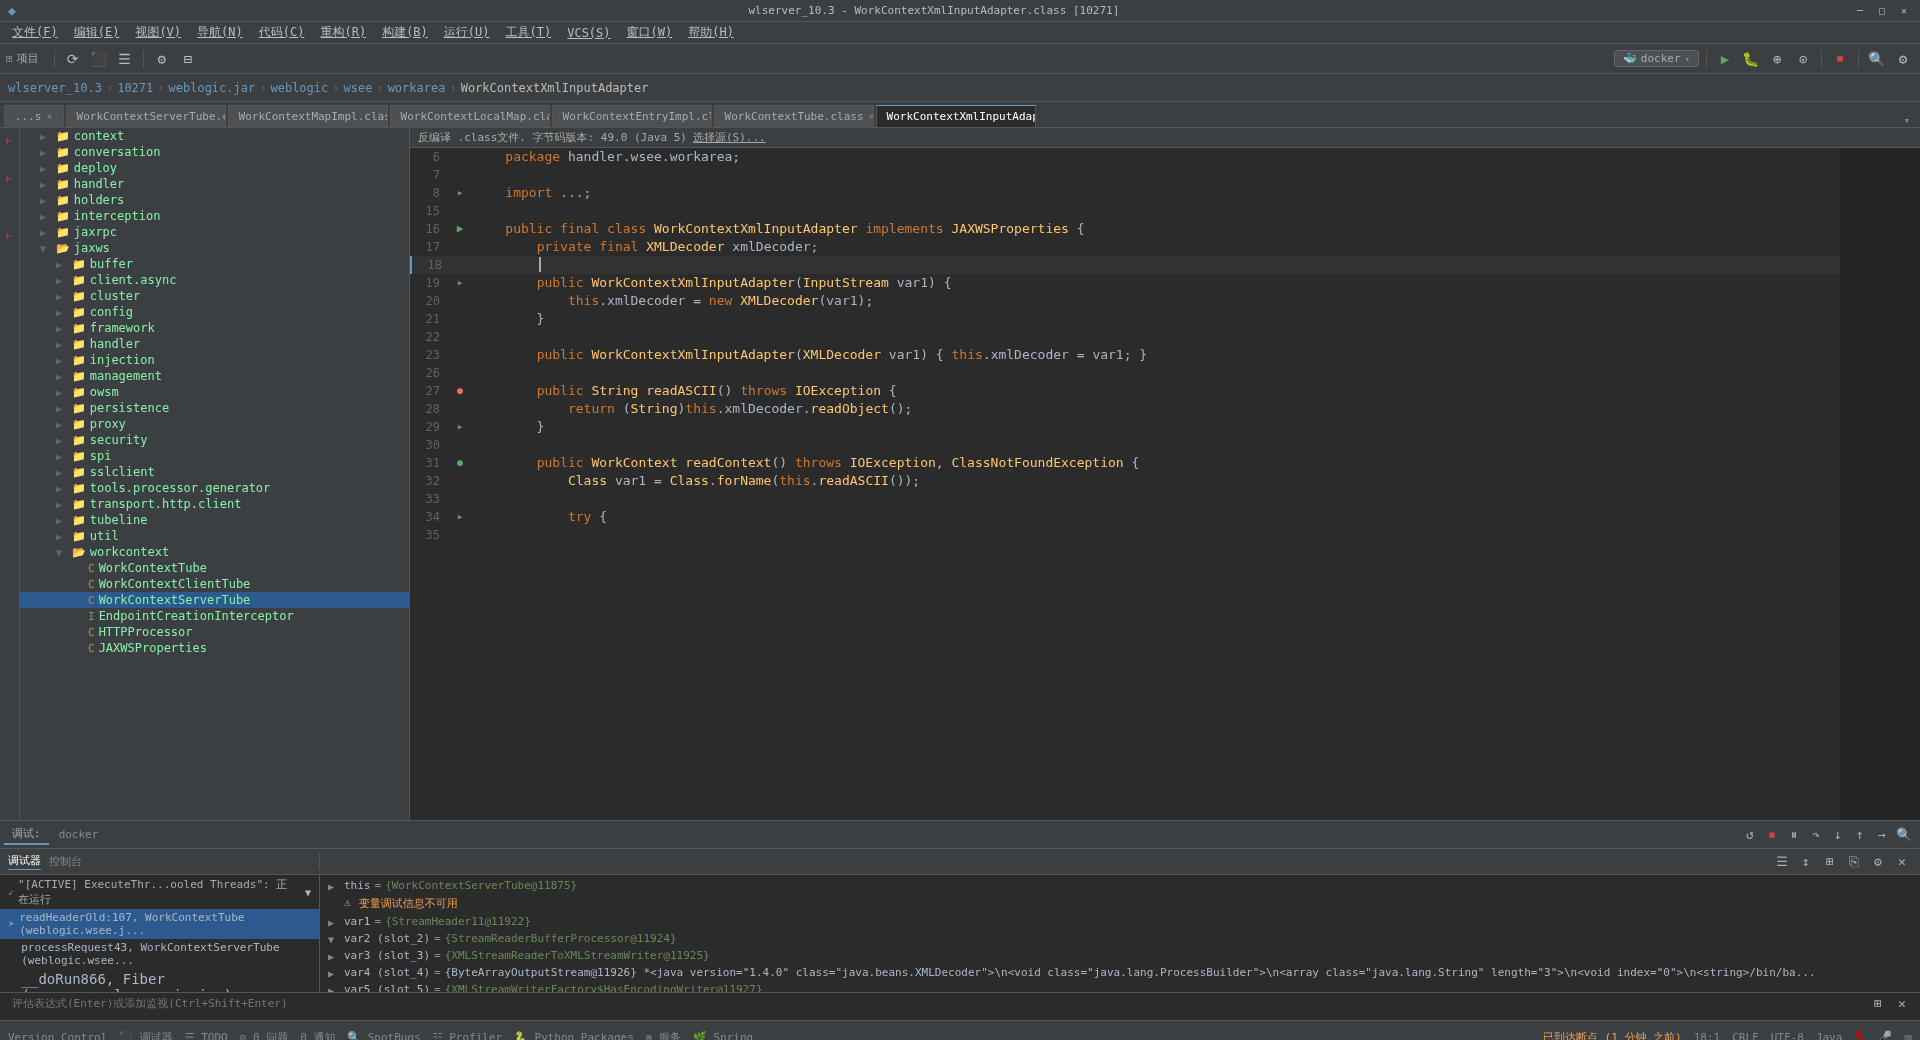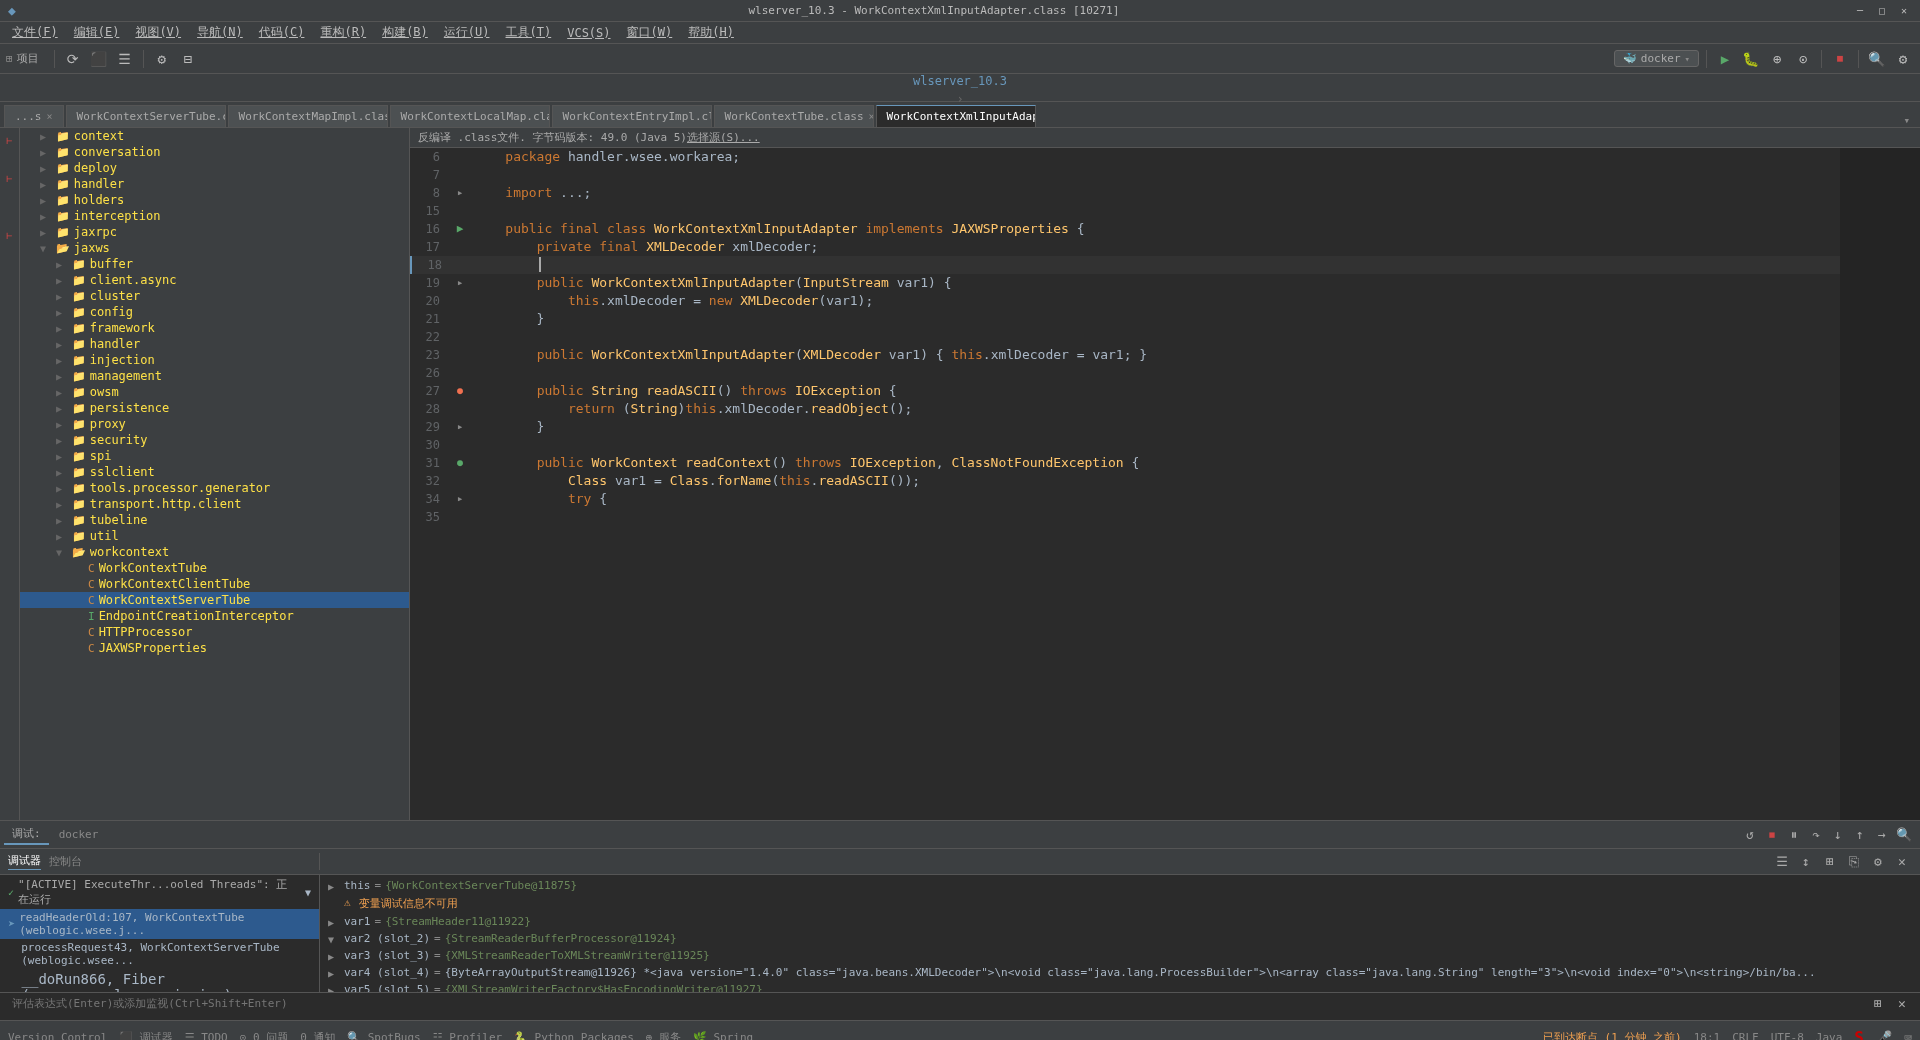--- a/index.html
+++ b/index.html
@@ -58,21 +58,20 @@
     
     .nav-bar {
       height: 28px;
       background: #3c3f41;
       display: flex;
       align-items: center;
       padding: 0 8px;
       border-bottom: 1px solid #555;
       font-size: 12px;
       gap: 4px;
-      flex-direction: column;
     }
     .nav-item { color: #6897bb; cursor: pointer; }
     .nav-separator { color: #666; }
     .nav-current { color: #bbbbbb; }
 
     
     .tabs-bar {
       height: 26px;
       background: #3c3f41;
       display: flex;
@@ -120,21 +119,21 @@
     .tree-item {
       display: flex;
       align-items: center;
       padding: 1px 0;
       cursor: pointer;
       padding-left: 4px;
     }
     .tree-item.selected { background: #2d5a8e; }
     .tree-item .arrow { width: 16px; color: #666; font-size: 10px; flex-shrink: 0; }
     .tree-item .icon { margin-right: 4px; font-size: 11px; }
-    .tree-item .label { color: #fde047; white-space: nowrap; overflow: hidden; text-overflow: ellipsis; }
+    .tree-item .label { color: #86efac; white-space: nowrap; overflow: hidden; text-overflow: ellipsis; }
     .tree-folder-icon { color: #8888cc; }
 
     .indent-1 { padding-left: 20px; }
     .indent-2 { padding-left: 36px; }
     .indent-3 { padding-left: 52px; }
 
     
     .editor-area {
       flex: 1;
       display: flex;
@@ -144,20 +143,21 @@
 
     .decompile-notice {
       height: 20px;
       background: #3c3f41;
       display: flex;
       align-items: center;
       padding: 0 8px;
       font-size: 11px;
       color: #888;
       border-bottom: 1px solid #555;
+      gap: 6px;
     }
     .decompile-notice span { color: #aaa; }
     .decompile-link { color: #6897bb; cursor: pointer; text-decoration: underline; }
 
     .code-view {
       flex: 1;
       overflow-y: auto;
       overflow-x: auto;
       background: #2b2b2b;
       position: relative;
@@ -755,20 +755,25 @@
             </span>
           <span class="line-content">        <span class="kw">public</span> <span class="cl">WorkContext</span> <span class="fn">readContext</span>() <span class="kw">throws</span> <span class="cl">IOException</span>, <span class="cl">ClassNotFoundException</span> {</span>
         </div>
 
         <div class="code-line">
           <span class="line-num">32</span>
           <span class="line-gutter"></span>
           <span class="line-content">            <span class="cl">Class</span> <span class="var">var1</span> = <span class="cl">Class</span>.<span class="fn">forName</span>(<span class="kw">this</span>.<span class="fn">readASCII</span>());</span>
         </div>
 
+        <div class="code-line">
+          <span class="line-num">33</span>
+          <span class="line-gutter"></span>
+          <span class="line-content"></span>
+        </div>
 
         <div class="code-line">
           <span class="line-num">34</span>
           <span class="line-gutter fold-arrow">▸</span>
           <span class="line-content">            <span class="kw">try</span> {</span>
         </div>
 
         <div class="code-line">
           <span class="line-num">35</span>
           <span class="line-gutter"></span>

